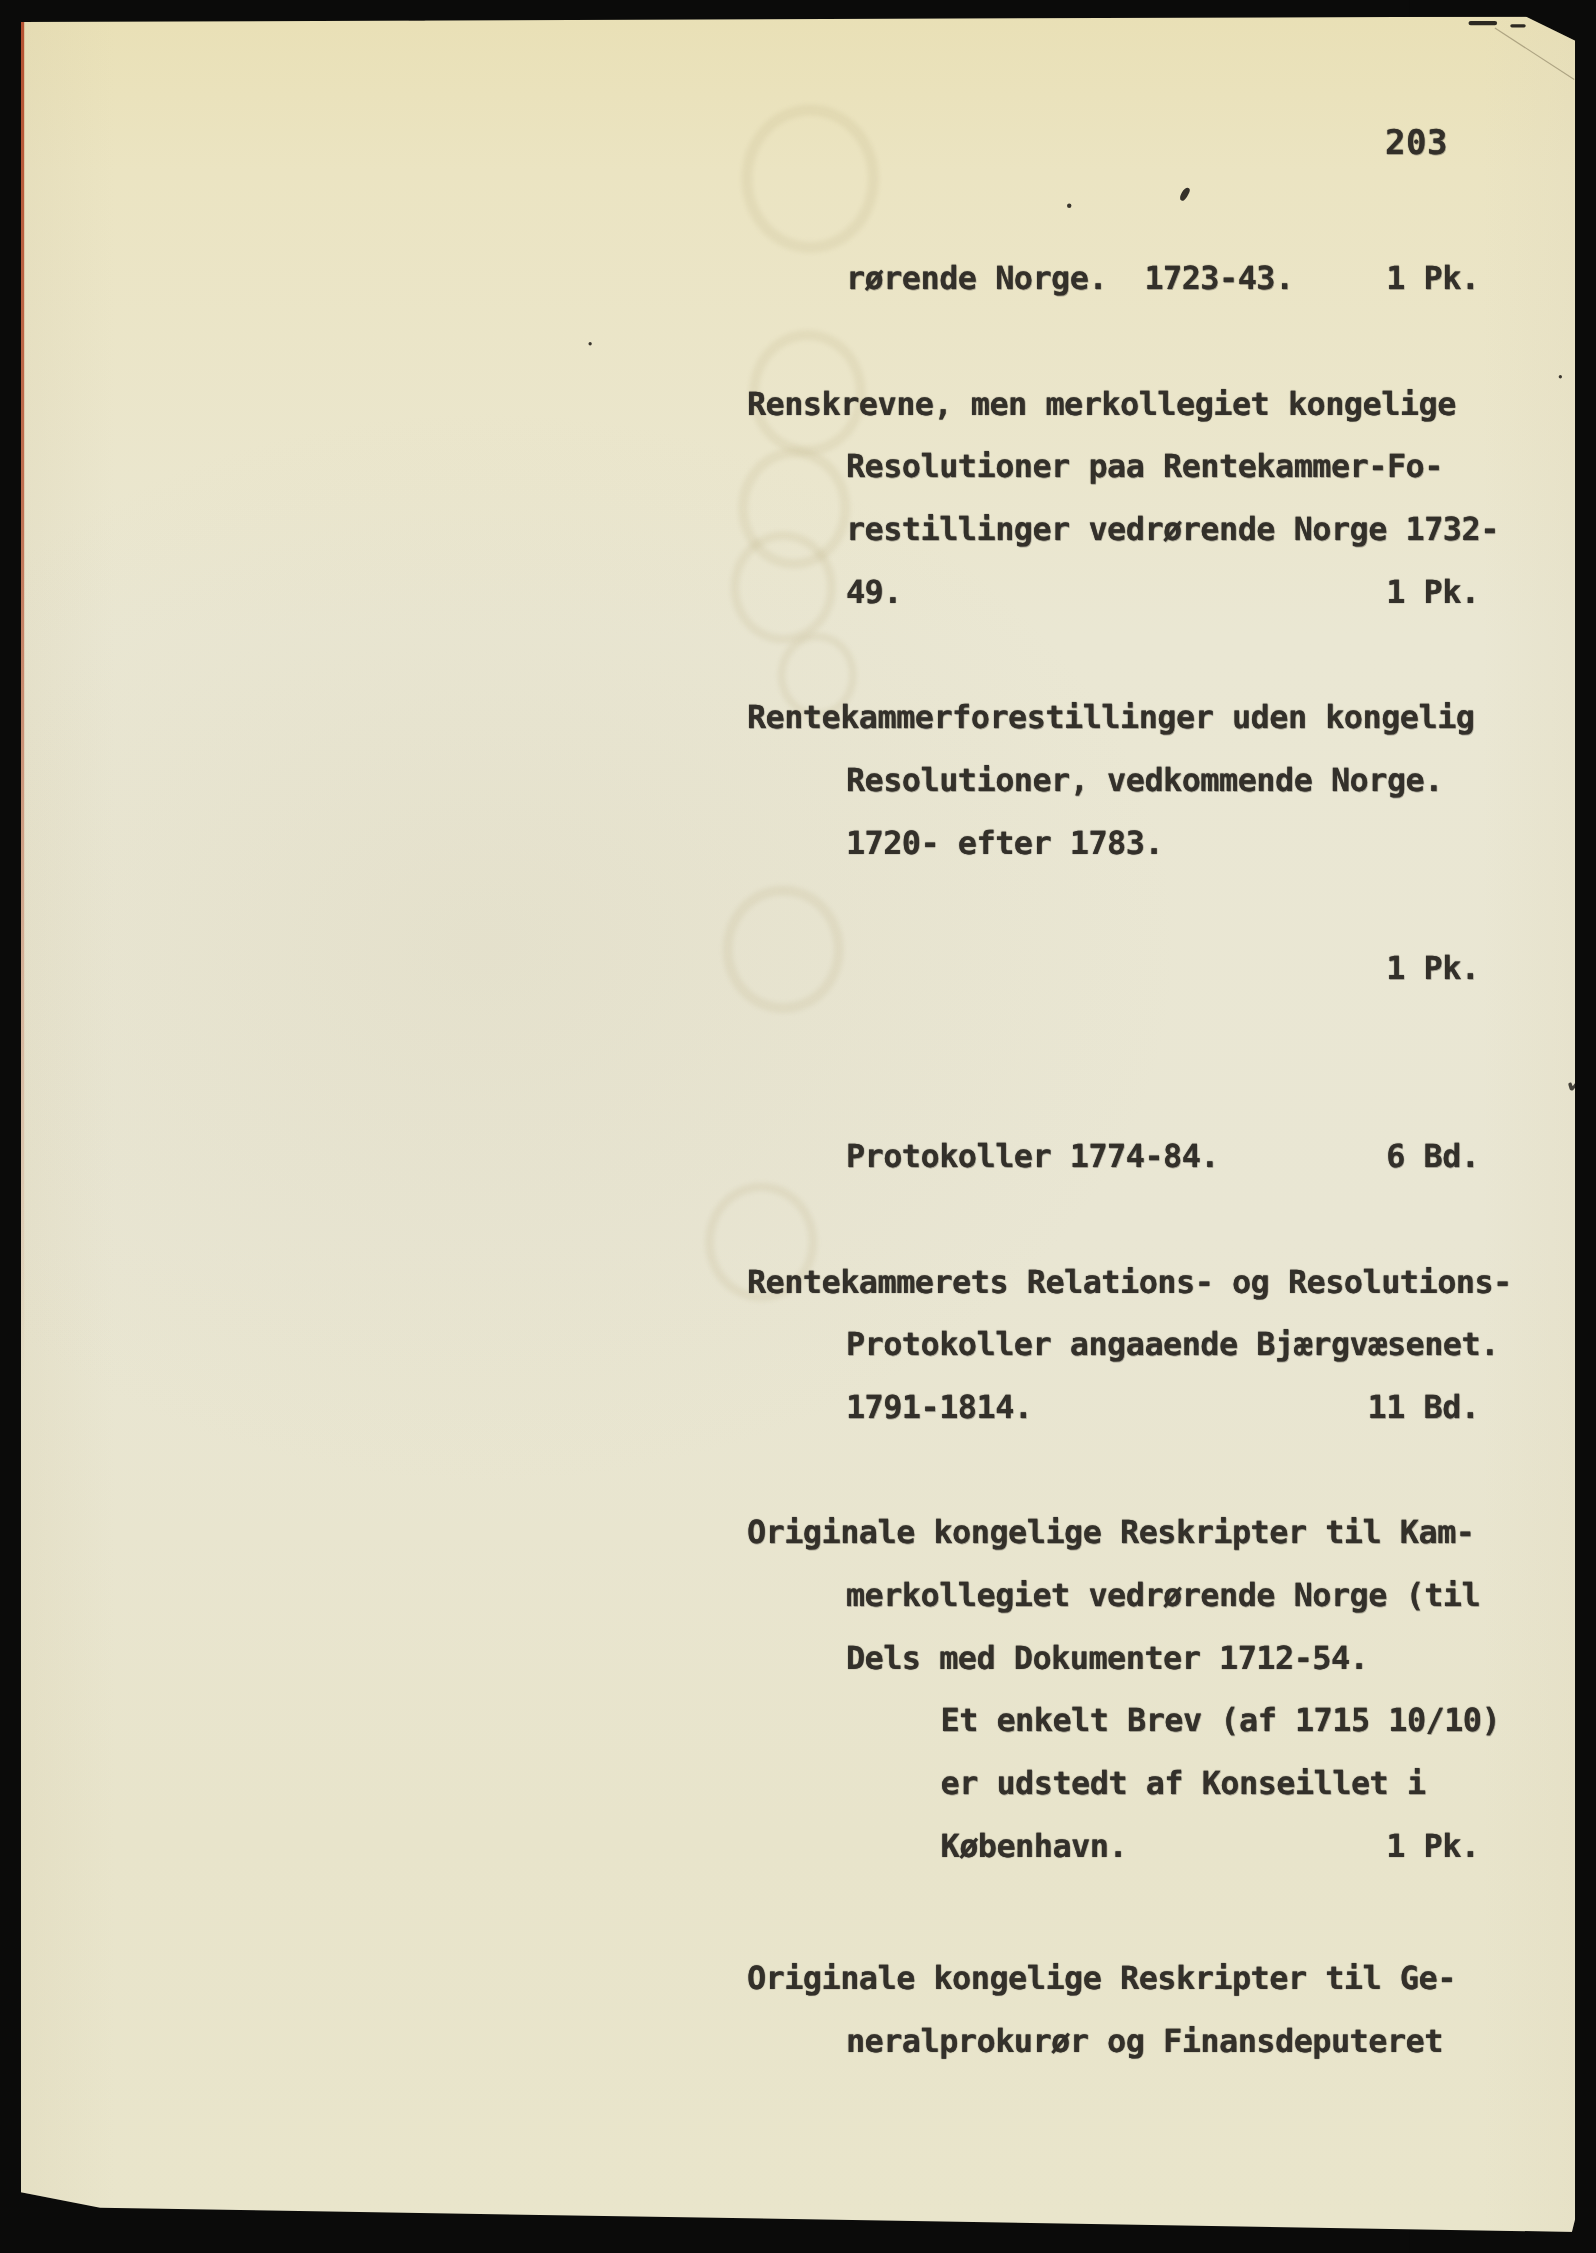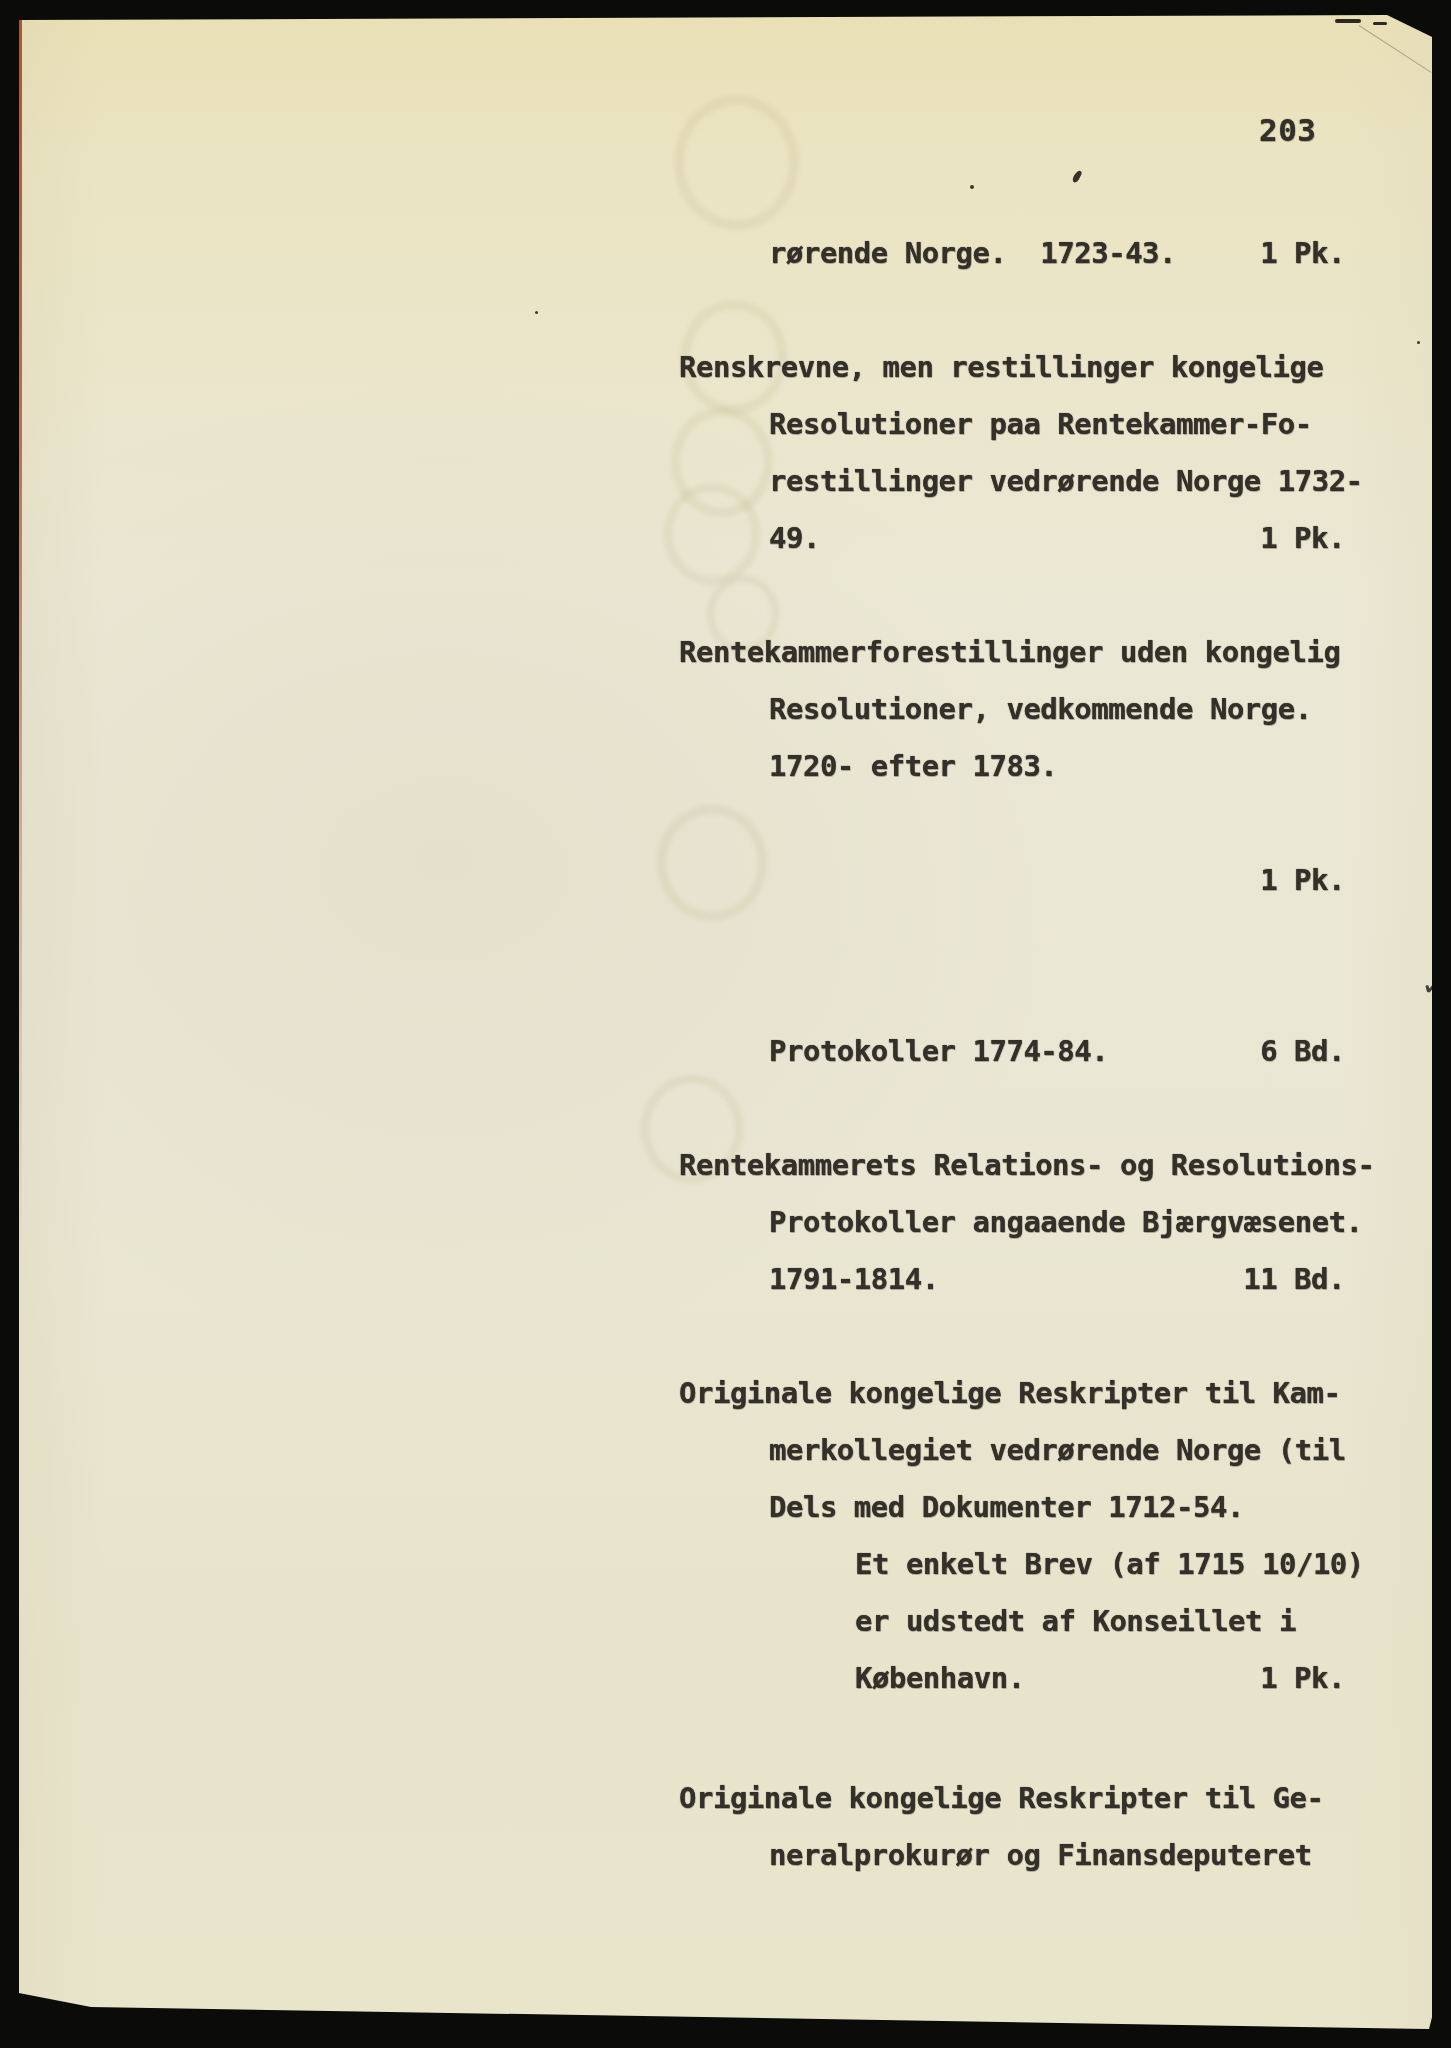--- a/index.html
+++ b/index.html
@@ -128,21 +128,21 @@
     <div class="speck dash" style="left:1354px; top:7px; width:14px; height:3px;"></div>
 
     <div class="pageno">203</div>
 
     <div class="line ind1" style="top:221px">
       <span class="txt">rørende Norge.  1723-43.</span>
       <span class="rval">1 Pk.</span>
     </div>
 
     <div class="line ind0" style="top:335px">
-      <span class="txt">Renskrevne, men restillinger kongelige</span>
+      <span class="txt">Renskrevne, men merkollegiet kongelige</span>
     </div>
     <div class="line ind1" style="top:392px">
       <span class="txt">Resolutioner paa Rentekammer-Fo-</span>
     </div>
     <div class="line ind1" style="top:449px">
       <span class="txt">restillinger vedrørende Norge 1732-</span>
     </div>
     <div class="line ind1" style="top:506px">
       <span class="txt">49.</span>
       <span class="rval">1 Pk.</span>

